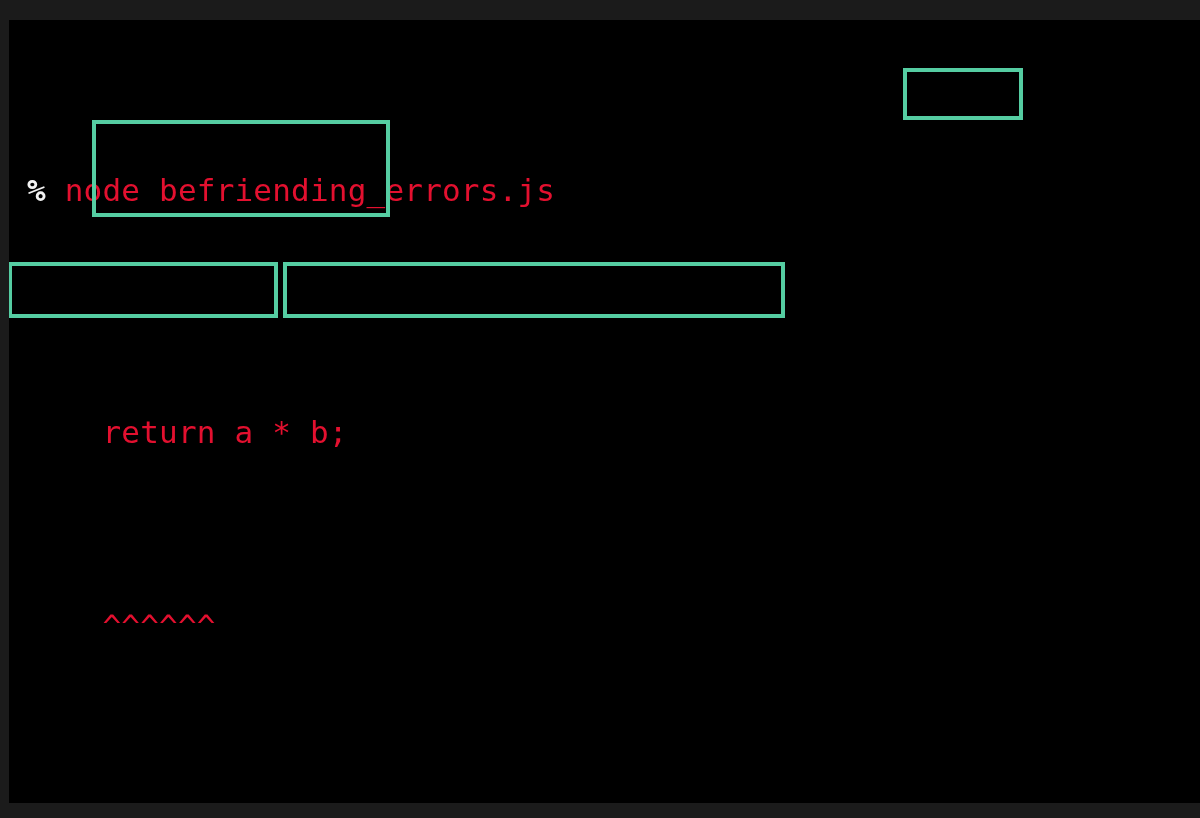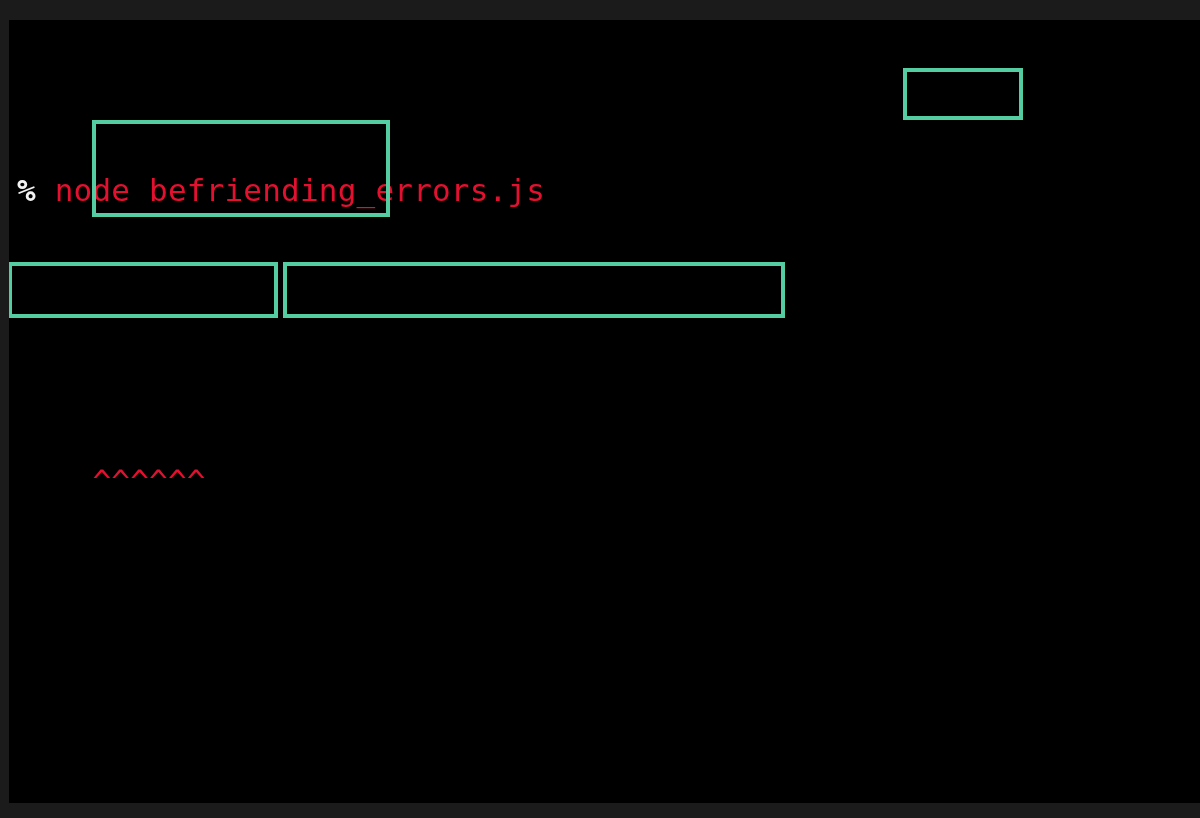--- a/index.html
+++ b/index.html
@@ -46,21 +46,21 @@
     font-size: 31px;
     line-height: 48.5px;
     letter-spacing: 0.2px;
     color: #e3102f;
     white-space: pre;
   }
 
   .line {
     position: relative;
     height: 48.5px;
-    padding-left: 8px;
+    padding-left: 18px;
     white-space: pre;
     color: #e3102f;
   }
 
   .prompt-sigil {
     color: #f2f2f2;
     font-weight: bold;
   }
 
   .cmd-text { color: #e3102f; }
@@ -108,20 +108,21 @@
 
 <div id="terminal-window">
 
   <div id="terminal-screen">
 
     <div id="terminal-output">
 
       <div class="line"><span class="prompt-sigil">%</span><span class="cmd-text"> node befriending_errors.js</span></div>
 
 
+      <div class="line">    return a * b;</div>
 
       <div class="line">    ^^^^^^</div>
 
       
 
       
 
       
       
       

